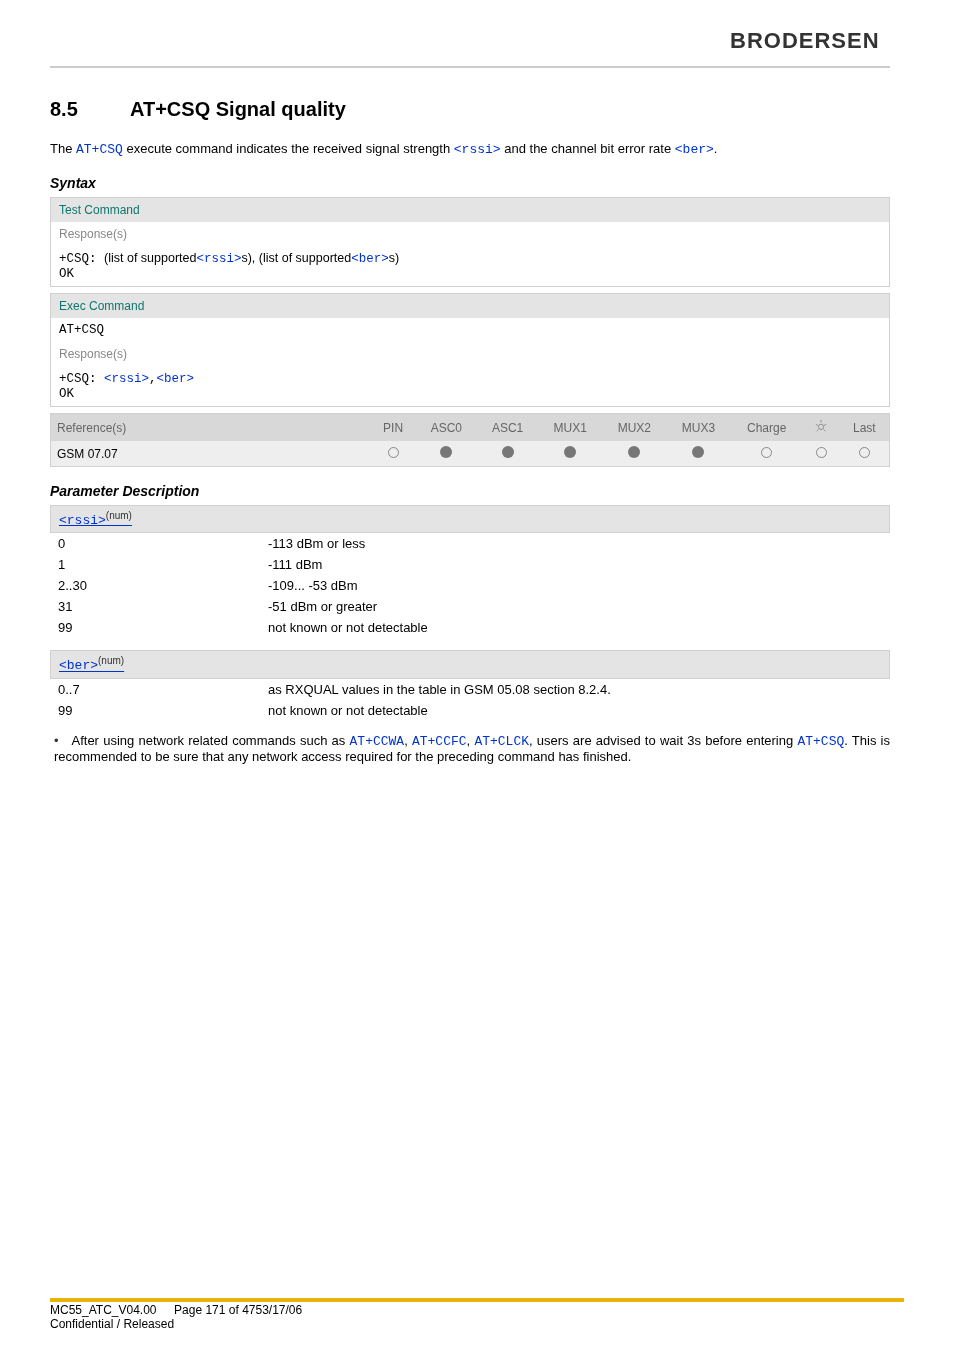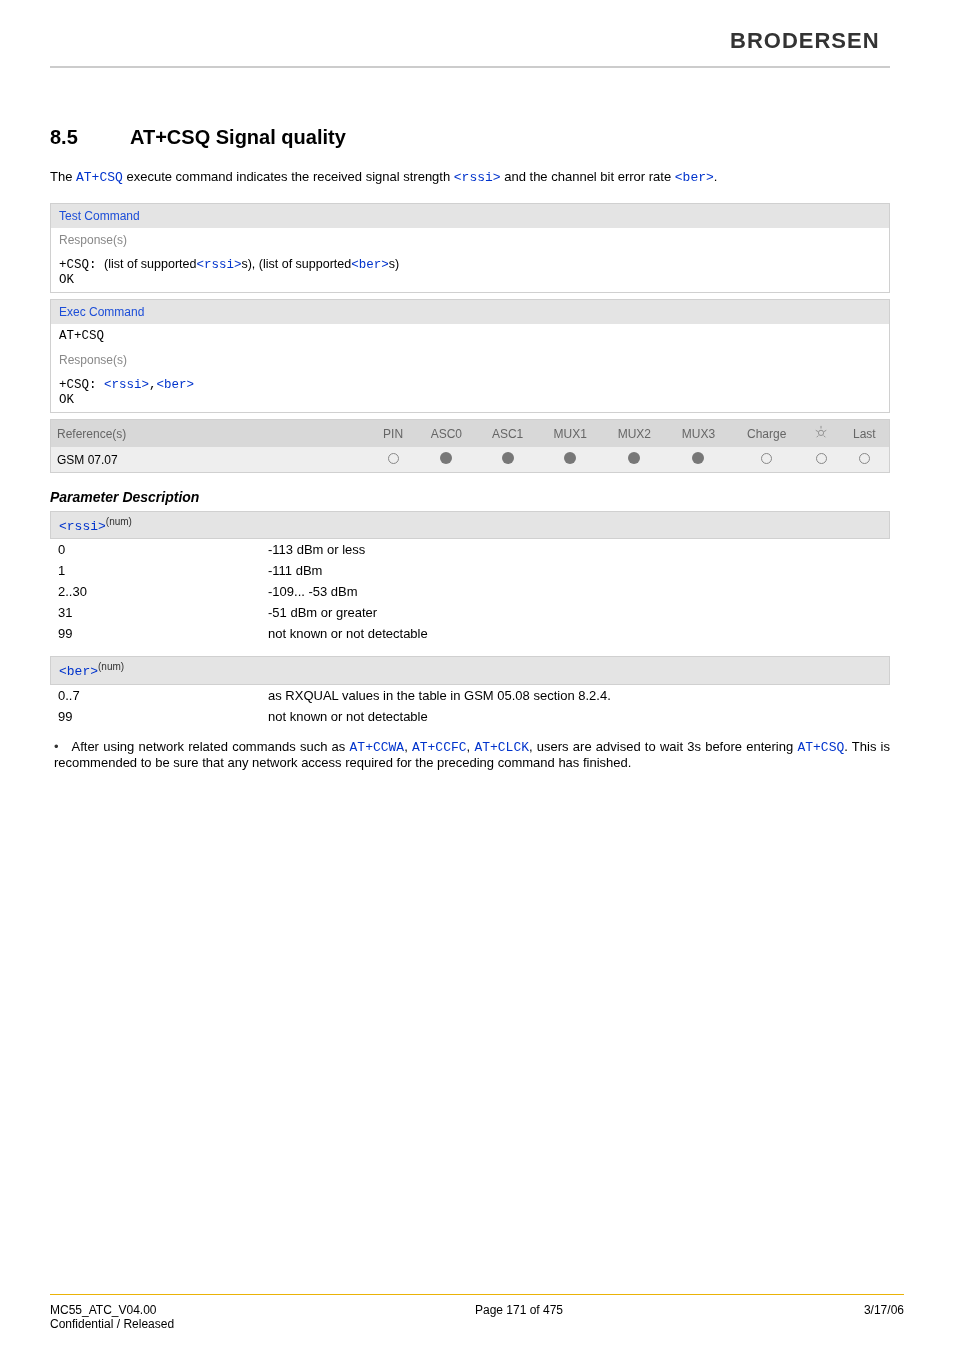--- a/index.html
+++ b/index.html
@@ -34,21 +34,21 @@
   .top-rule {
     border: none;
     border-top: 2px solid #ccc;
     margin-bottom: 30px;
   }
   h2.section-title {
     font-size: 20px;
     font-weight: bold;
     margin-bottom: 20px;
   }
-  .section-num { display: inline-block; width: 80px; margin-top: 28px; }
+  .section-num { display: inline-block; width: 80px; }
   .intro {
     margin-bottom: 18px;
     text-align: justify;
   }
   .mono { font-family: "Courier New", Courier, monospace; }
   .link { color: #0033cc; }
   h3.sub {
     font-size: 14px;
     font-style: italic;
     font-weight: bold;
@@ -58,21 +58,21 @@
   .block {
     border: 1px solid #d0d0d0;
     margin-bottom: 6px;
     font-size: 12.5px;
   }
   .block-row {
     padding: 5px 8px;
   }
   .block-hdr {
     background: #e4e4e4;
-    color: #1d4ed8;
+    color: #0f766e;
     font-size: 12px;
   }
   .block-sub {
     color: #888;
     font-size: 12px;
   }
   .block-code {
     font-family: "Courier New", Courier, monospace;
   }
   .ref-table {
@@ -112,20 +112,21 @@
   }
   .param-block {
     margin-bottom: 12px;
   }
   .param-hdr {
     background: #e4e4e4;
     padding: 4px 8px;
     font-family: "Courier New", Courier, monospace;
     color: #0033cc;
     border: 1px solid #d0d0d0;
+    text-decoration: underline;
   }
   .param-hdr sup { color: #333; font-family: Arial; font-size: 10px;}
   .param-row {
     display: flex;
     padding: 3px 8px;
   }
   .param-key { width: 210px; }
   .param-desc {
     margin-top: 4px;
     padding: 0 2px 4px 2px;
@@ -141,25 +142,25 @@
     display: inline-block;
     width: 14px;
     color: #333;
   }
   .note-li-inner { display: inline; }
   .footer {
     position: absolute;
     bottom: 20px;
     left: 50px;
     right: 50px;
-    border-top: 1px solid #eab308;
-    padding-top: 8px;
+    border-top: 4px solid #eab308;
+    padding-top: 1px;
     font-size: 12px;
     display: flex;
-    justify-content: space-between;
+    justify-content: flex-start;
   }
   .light-icon {
     display: inline-block;
     width: 14px; height: 14px;
     position: relative;
   }
   .light-icon svg { width: 14px; height: 14px; }
 </style>
 </head>
 <body>
@@ -176,20 +177,21 @@
   <hr class="top-rule">
 
   <h2 class="section-title">
     <span class="section-num">8.5</span><span>AT+CSQ   Signal quality</span>
   </h2>
 
   <p class="intro">
     <span>The </span><span class="mono link">AT+CSQ</span><span> execute command indicates the received signal strength </span><span class="mono link">&lt;rssi&gt;</span><span> and the channel bit error rate </span><span class="mono link">&lt;ber&gt;</span><span>.</span>
   </p>
 
+  <h3 class="sub">Syntax</h3>
 
   <div class="block">
     <div class="block-row block-hdr">Test Command</div>
     <div class="block-row block-sub">Response(s)</div>
     <div class="block-row">
       <span class="block-code">+CSQ: </span><span>(list of supported</span><span class="block-code link">&lt;rssi&gt;</span><span>s), (list of supported</span><span class="block-code link">&lt;ber&gt;</span><span>s)</span><br>
       <span class="block-code">OK</span>
     </div>
   </div>
 

